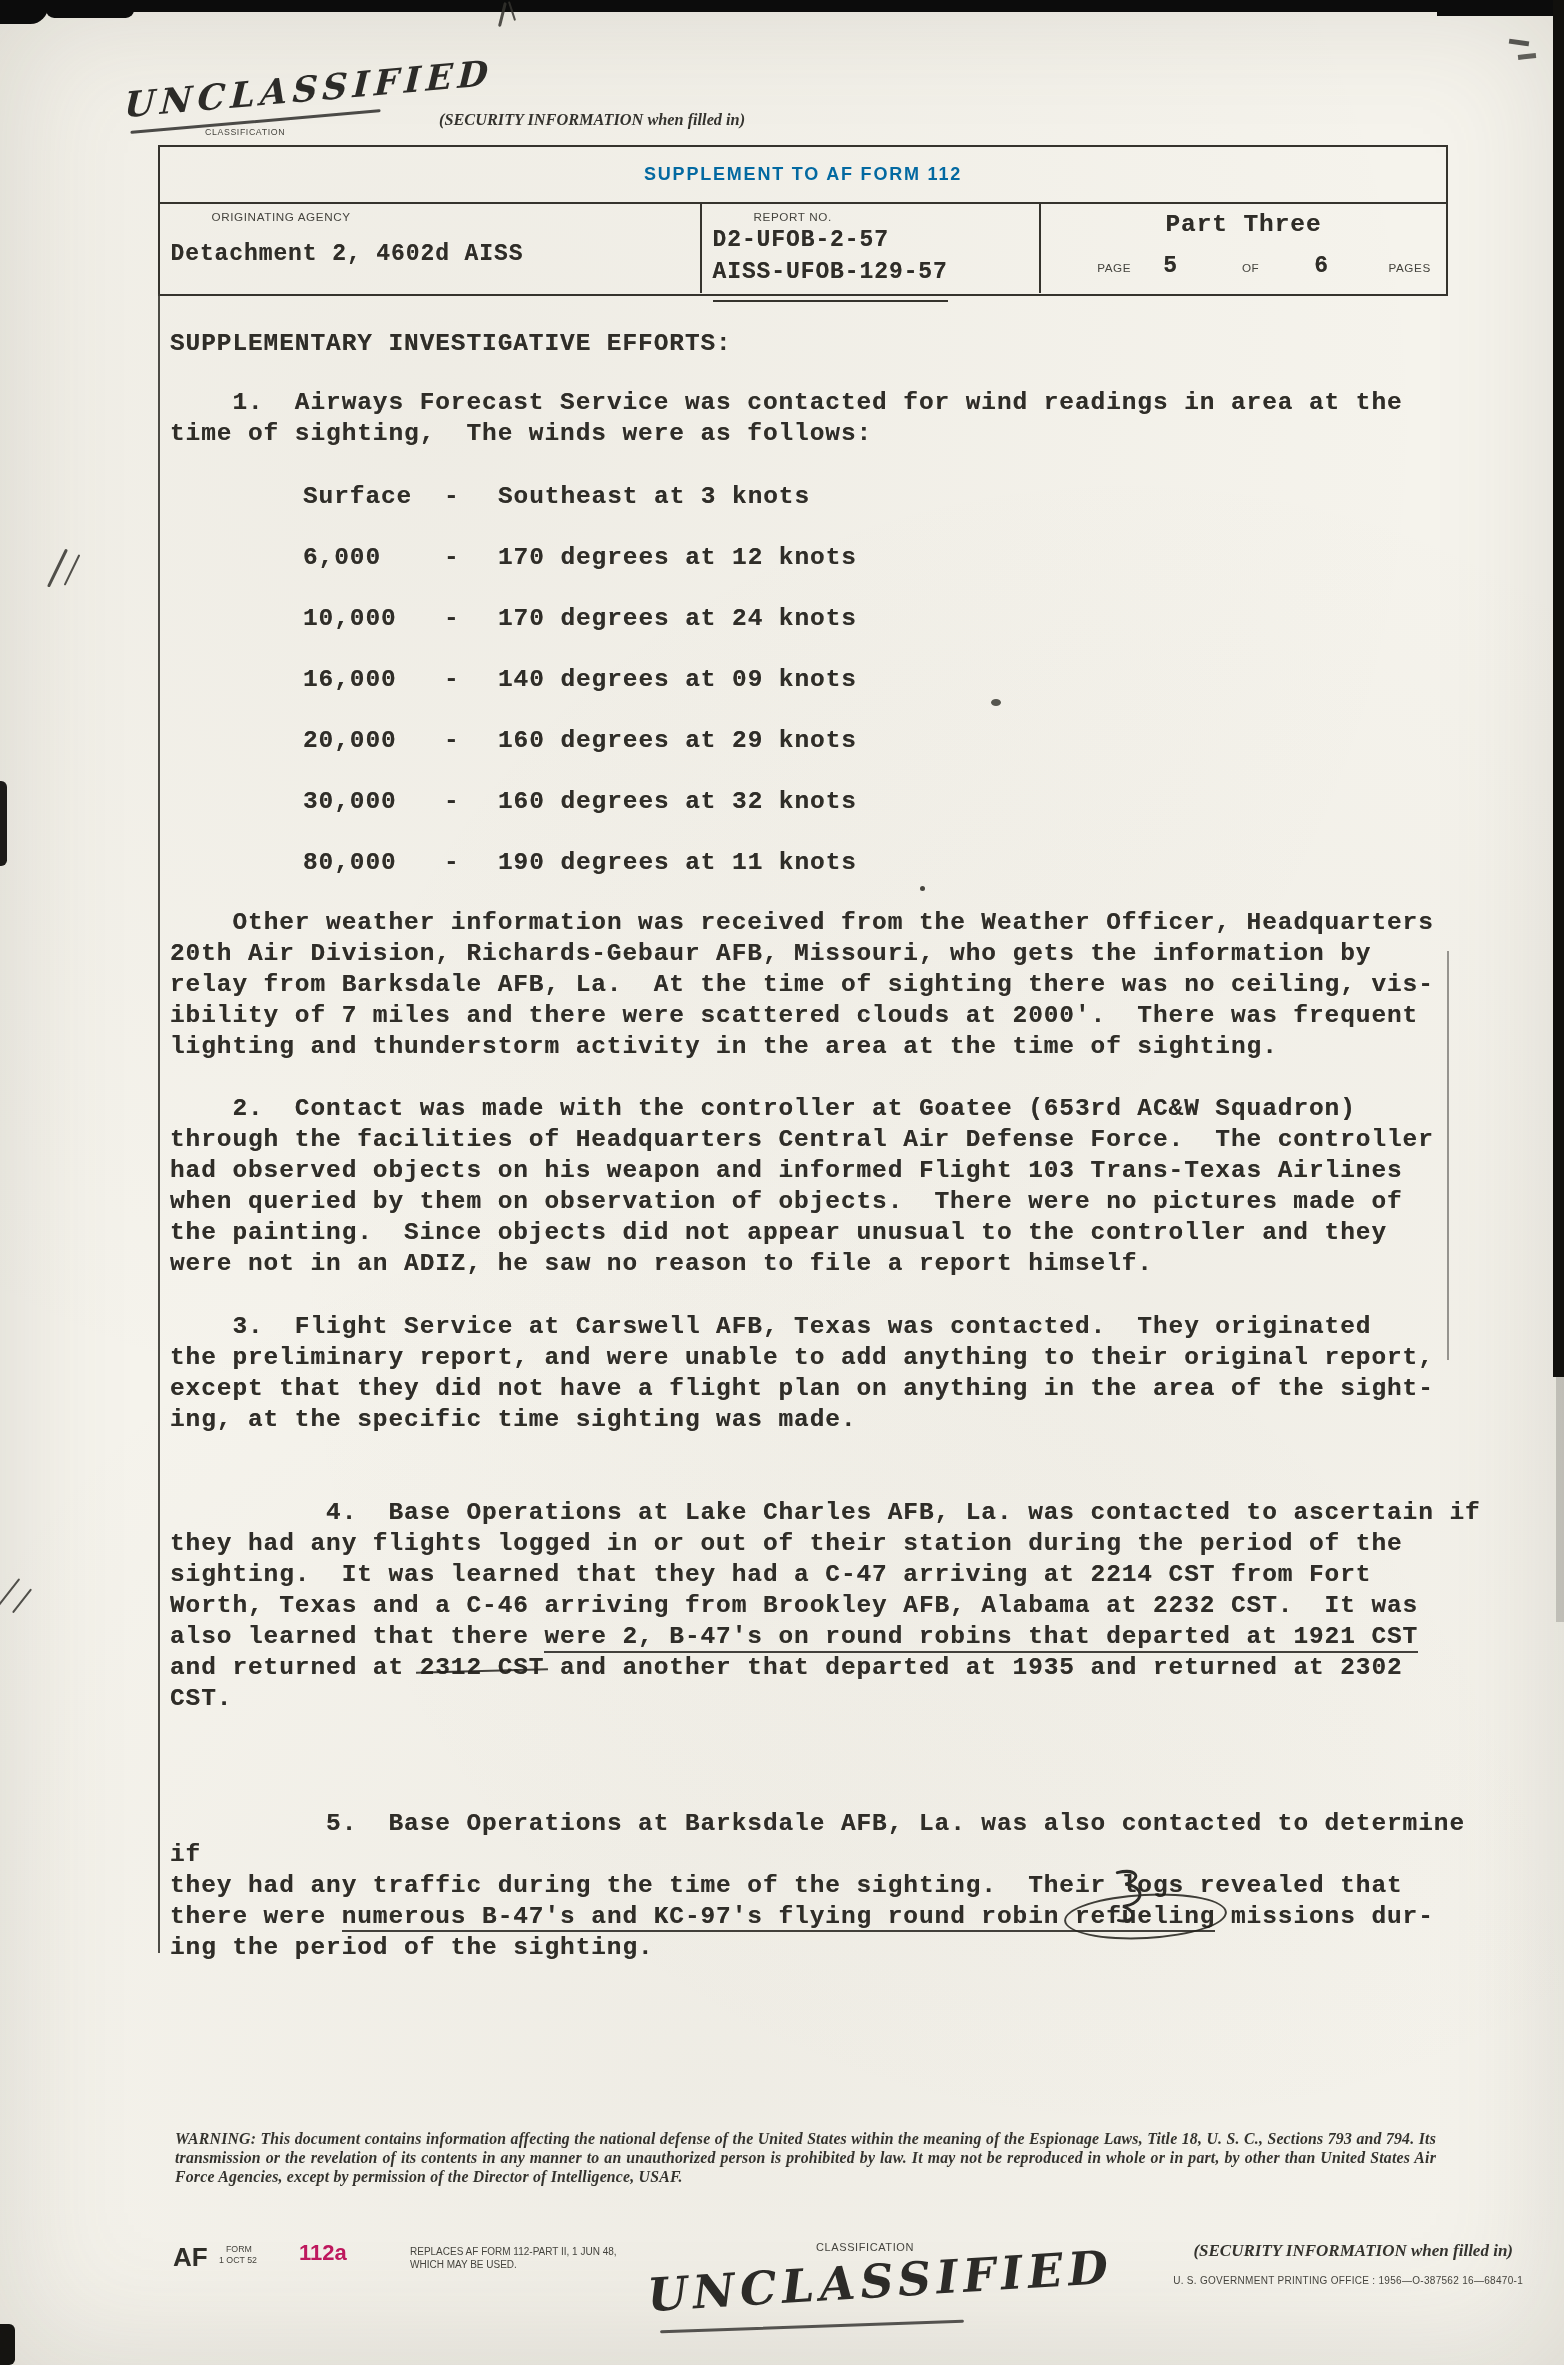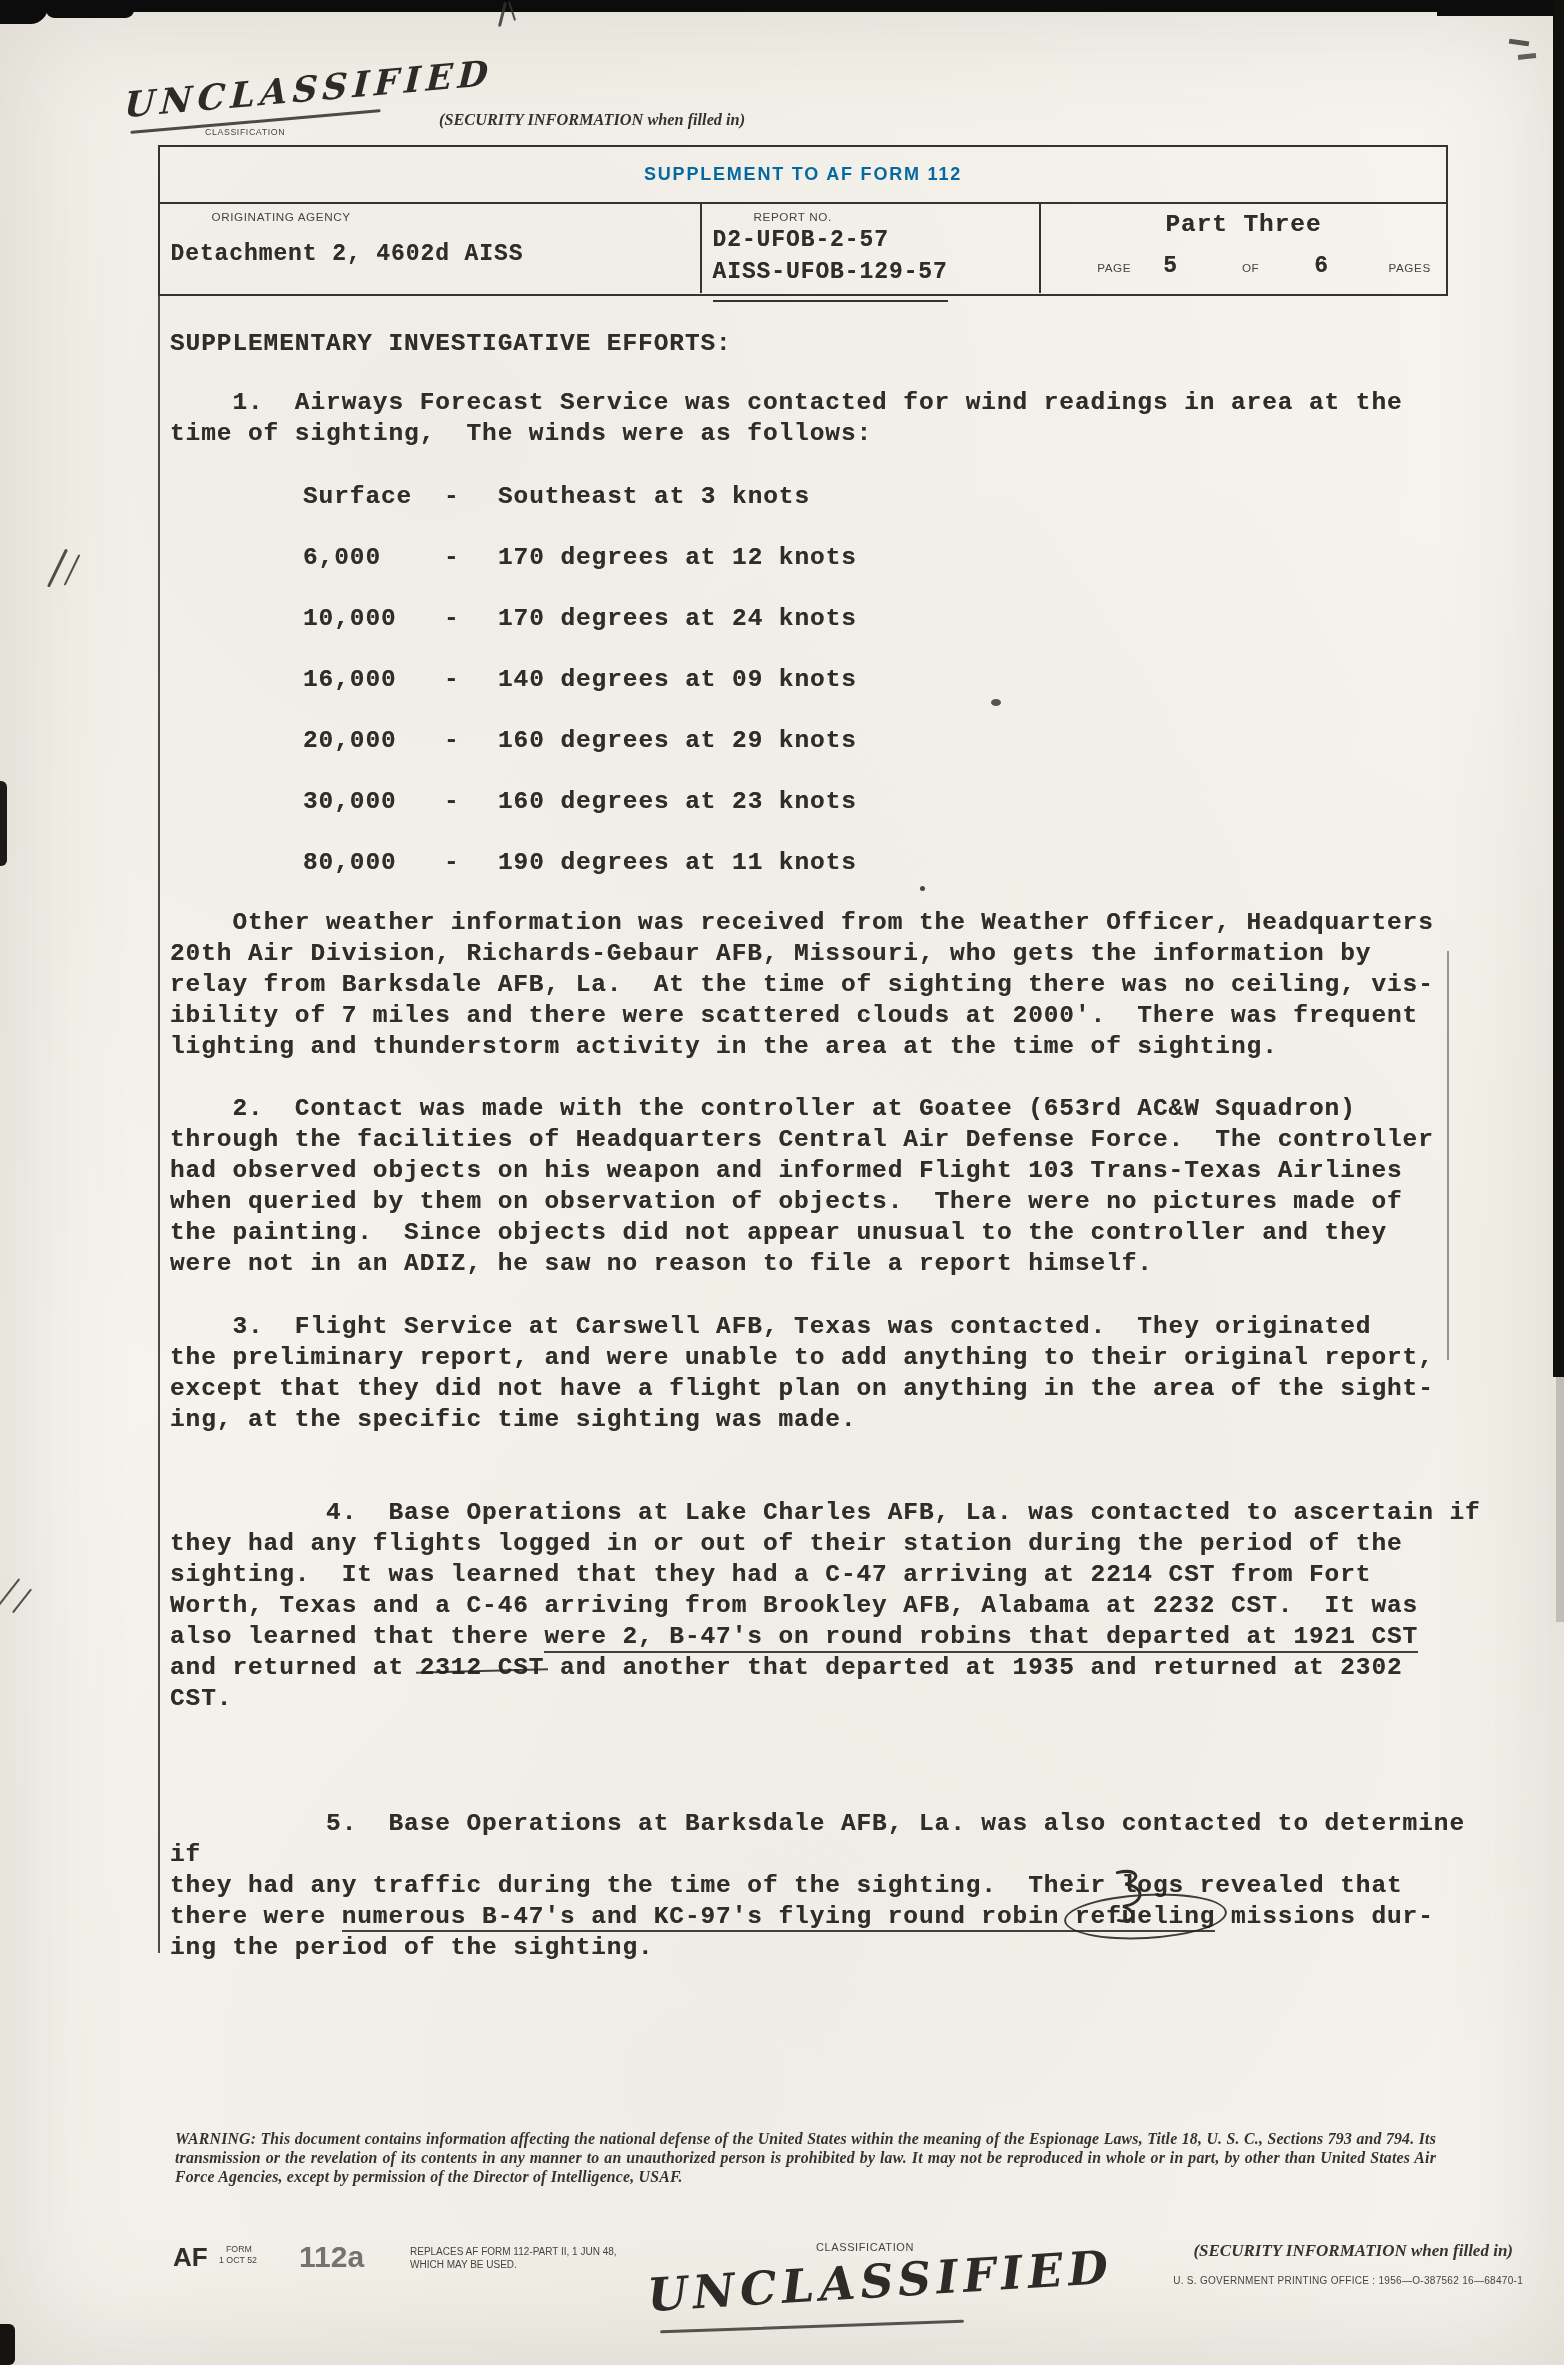--- a/index.html
+++ b/index.html
@@ -95,21 +95,21 @@
 
   .squiggle{position:absolute;left:1109px;top:1868px;}
 
   
   .warning{position:absolute;left:175px;top:2129px;width:1261px;font-family:"Liberation Serif",serif;
            font-style:italic;font-weight:700;font-size:15.8px;line-height:19px;color:#34332e;
            text-align:justify;letter-spacing:0.2px;}
   .af-label{position:absolute;left:173px;top:2242px;font-size:26px;font-weight:700;color:#2f2e29;}
   .form-word{position:absolute;left:226px;top:2245px;font-size:8.8px;line-height:9.3px;}
   .form-date{position:absolute;left:219px;top:2256px;font-size:8.8px;line-height:9.3px;}
-  .form-number{position:absolute;left:299px;top:2240px;font-size:30px;font-weight:700;color:#737373;}
+  .form-number{position:absolute;left:299px;top:2240px;font-size:22px;font-weight:700;color:#be185d;}
   .replaces{position:absolute;left:410px;top:2245px;font-size:10px;line-height:13px;white-space:pre-line;}
   .classification-label-btm{position:absolute;left:816px;top:2241px;font-size:11px;letter-spacing:0.6px;}
   .stamp-btm{position:absolute;left:647px;top:2254px;font-size:46px;letter-spacing:5.3px;
              transform:rotate(-3.5deg);}
   .stamp-btm-underline{position:absolute;left:660px;top:2325px;width:304px;height:2.9px;
              background:#2e2d2a;transform:rotate(-2deg);border-radius:1.8px;opacity:.8;}
   .sec-note-btm{position:absolute;right:51px;top:2241px;font-size:17px;}
   .printing{position:absolute;right:41px;top:2275px;font-size:10px;letter-spacing:0.3px;}
 </style>
 </head>
@@ -196,21 +196,21 @@
         <span class="wind-reading">140 degrees at 09 knots</span>
       </div>
       <div class="wind-row">
         <span class="wind-level">20,000</span>
         <span class="wind-dash">-</span>
         <span class="wind-reading">160 degrees at 29 knots</span>
       </div>
       <div class="wind-row">
         <span class="wind-level">30,000</span>
         <span class="wind-dash">-</span>
-        <span class="wind-reading">160 degrees at 23 knots</span>
+        <span class="wind-reading">160 degrees at 32 knots</span>
       </div>
       <div class="wind-row">
         <span class="wind-level">80,000</span>
         <span class="wind-dash">-</span>
         <span class="wind-reading">190 degrees at 11 knots</span>
       </div>
     </div>
 
     <div class="typed-par">    Other weather information was received from the Weather Officer, Headquarters
 20th Air Division, Richards-Gebaur AFB, Missouri, who gets the information by

